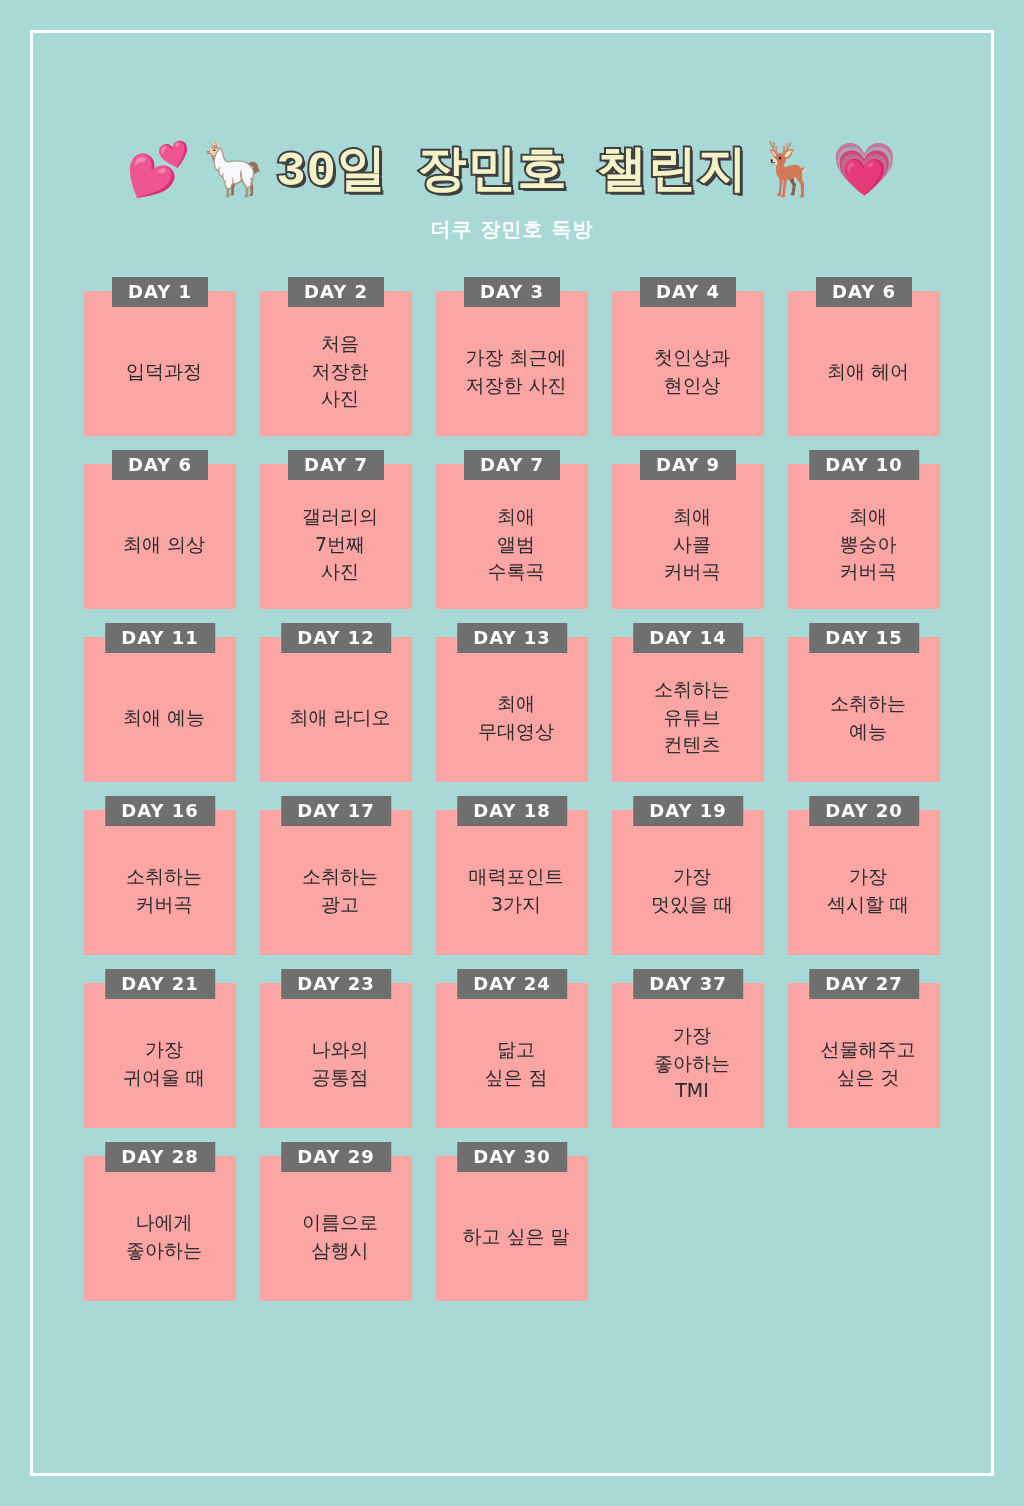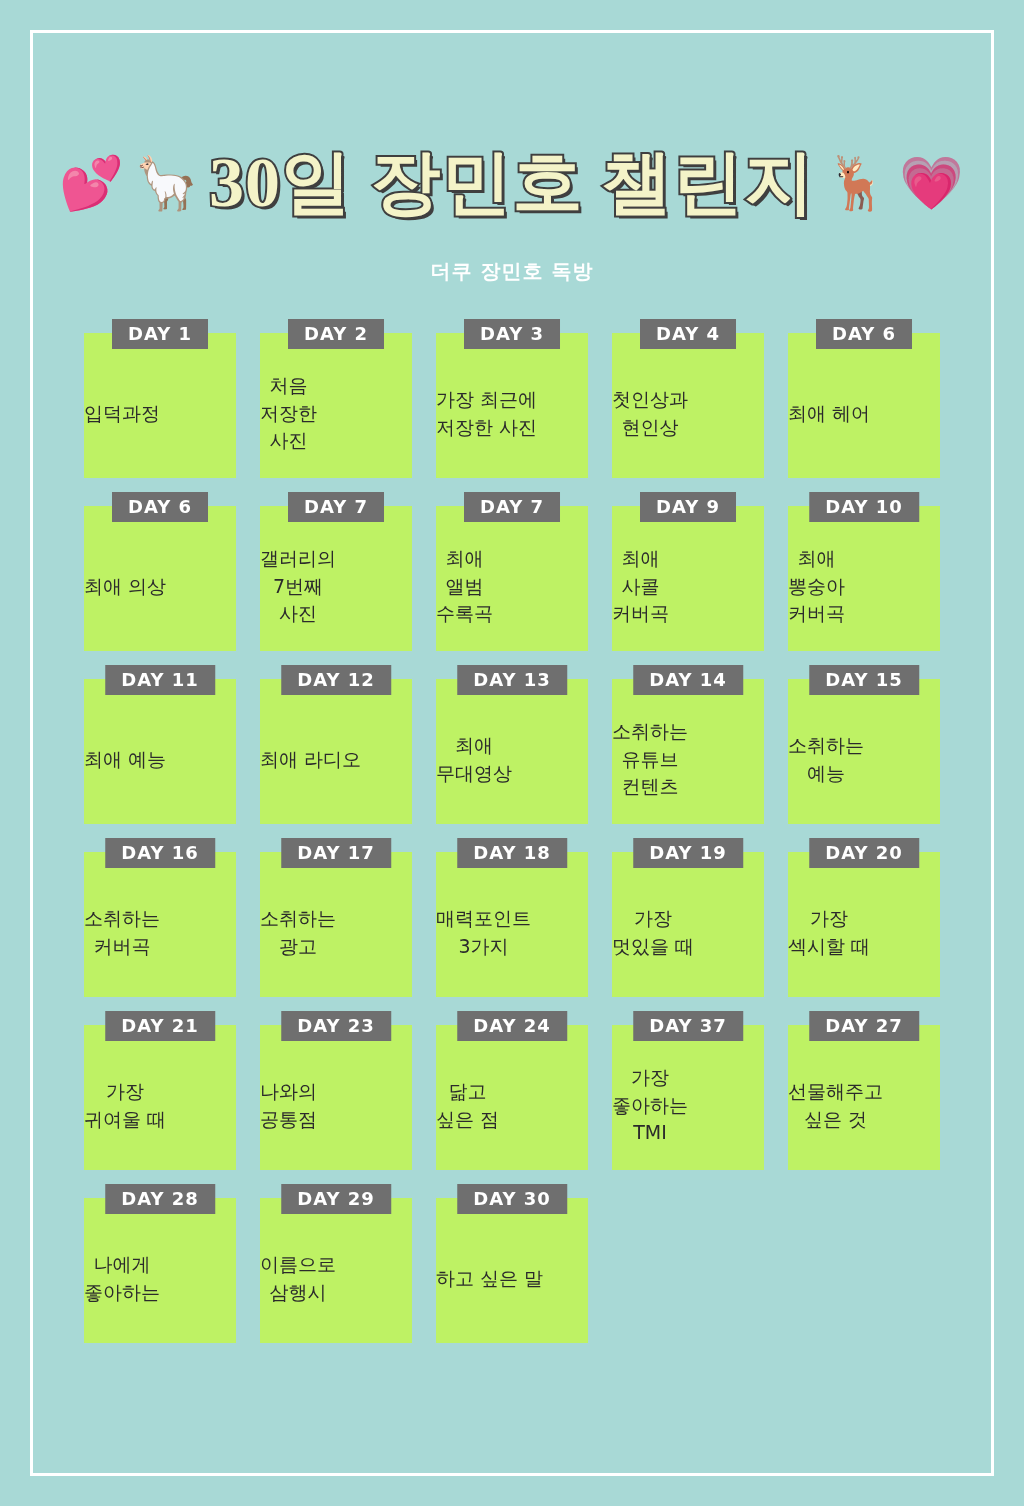--- a/index.html
+++ b/index.html
@@ -47,56 +47,56 @@
     justify-content: center;
     gap: 10px;
   }
   .deco {
     font-size: 52px;
     line-height: 1;
     display: inline-block;
   }
   .deco.heart { filter: none; }
   .title {
-    font-family: Liberation Serif, serif;
-    font-size: 70px;
+    font-family: Liberation Mono, monospace;
+    font-size: 49px;
     font-weight: bold;
     letter-spacing: 1px;
     color: #f4f3c8;
     -webkit-text-stroke: 4px #3f3f3f;
     paint-order: stroke fill;
     text-shadow:
       3px 3px 0 #3f3f3f,
       -1px -1px 0 #3f3f3f;
     margin: 0;
     white-space: nowrap;
   }
   .subtitle {
-    margin-top: 28px;
+    margin-top: 14px;
     font-family: "DejaVu Sans", sans-serif;
     font-size: 20px;
     font-weight: bold;
     color: #ffffff;
     letter-spacing: 1px;
   }
   .grid {
     margin-top: 48px;
     display: grid;
     grid-template-columns: repeat(5, 1fr);
     gap: 28px 24px;
   }
   .card {
     position: relative;
-    background: #bef264;
+    background: #fca5a5;
     height: 145px;
     display: flex;
     align-items: center;
-    justify-content: flex-start;
+    justify-content: center;
     text-align: center;
-    padding: 26px 6px 10px 0;
+    padding: 26px 6px 10px 14px;
     box-sizing: border-box;
   }
   .day-chip {
     position: absolute;
     top: -14px;
     left: 50%;
     transform: translateX(-50%);
     background: #6f6f6f;
     color: #ffffff;
     font-family: "DejaVu Sans", sans-serif;

